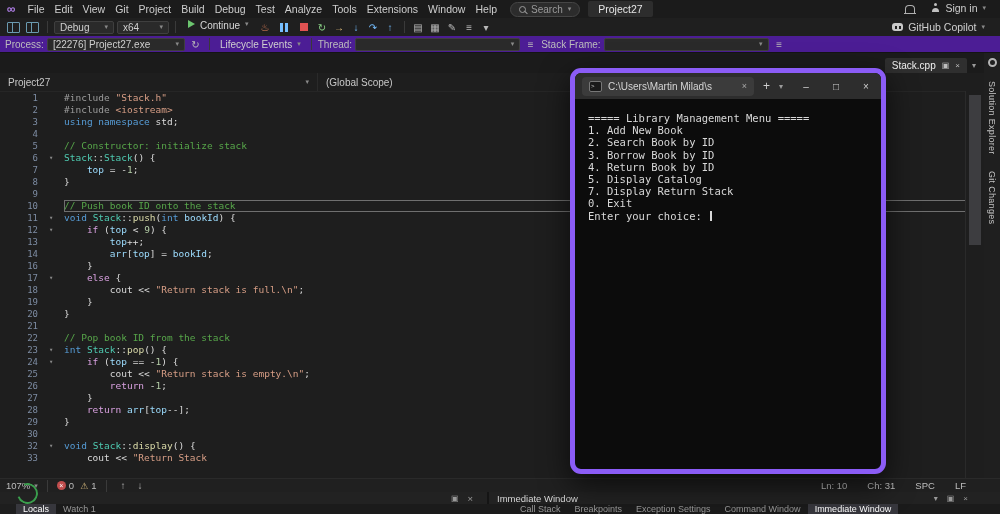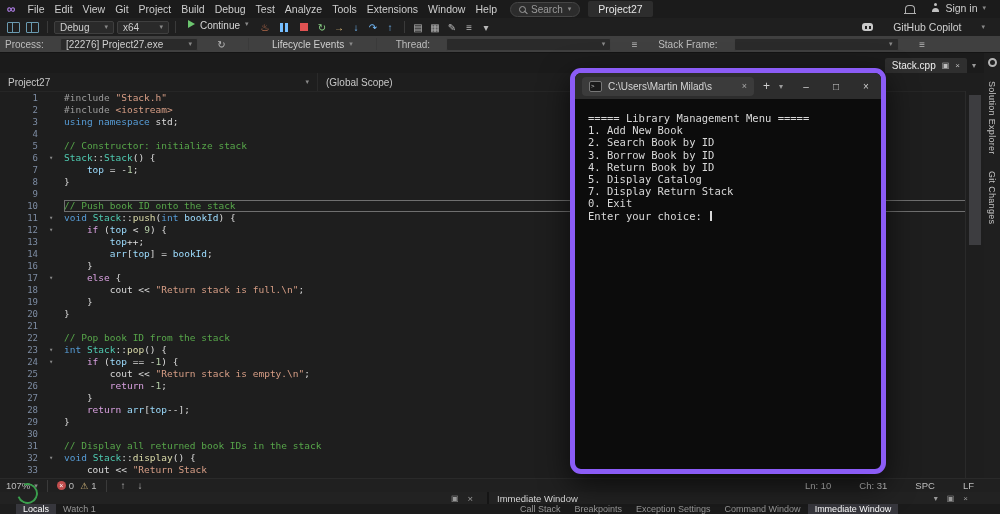--- a/index.html
+++ b/index.html
@@ -34,27 +34,27 @@
             display:flex;align-items:center;gap:3px;padding:0 5px;box-sizing:border-box}
   .i-winlay{width:11px;height:9px;border:1px solid #6a9ab0;border-radius:1px;position:relative;margin:0 2px}
   .i-winlay::after{content:"";position:absolute;left:4px;top:0;bottom:0;width:1px;background:#6a9ab0}
   .dd{display:flex;align-items:center;justify-content:space-between;gap:6px;background:#2a2a2a;
       border:1px solid #3f3f3f;border-radius:2px;height:13px;padding:0 5px;color:#cfcfcf;font-size:10px;box-sizing:border-box}
   .dd-debug{width:60px}.dd-x64{width:52px}
   .btn-continue{display:flex;align-items:flex-start;gap:5px;padding:0 6px;height:14px;color:#d6d6d6;font-size:10px}
   .i-play{width:0;height:0;border-left:7px solid #6cc56f;border-top:4px solid transparent;border-bottom:4px solid transparent}
   .ticon.i-pause{width:8px;height:9px;border-left:3px solid #75beff;border-right:3px solid #75beff;box-sizing:border-box;margin:0 5px}
   .ticon.i-stop{width:8px;height:8px;background:#e05252;margin:0 5px}
-  .copilot{margin-left:auto;display:flex;align-items:center;gap:20px;font-size:10.5px;color:#cfcfcf;margin-right:10px}
+  .copilot{margin-left:auto;display:flex;align-items:center;gap:5px;font-size:10.5px;color:#cfcfcf;margin-right:10px}
   .i-copilot{width:11px;height:8px;background:#c9c9c9;border-radius:3px;position:relative}
   .i-copilot::after{content:"";position:absolute;left:2.5px;top:2.5px;width:2px;height:3px;background:#1f1f1f;box-shadow:4px 0 0 #1f1f1f}
 
   
-  #toolbar2{position:absolute;left:0;top:36px;width:1000px;height:17px;background:#404040;border-bottom:1px solid #141414;
-            display:flex;align-items:center;gap:16px;padding:0 5px;box-sizing:border-box;font-size:10px;color:#bdbdbd}
+  #toolbar2{position:absolute;left:0;top:36px;width:1000px;height:17px;background:#4c1d95;border-bottom:1px solid #141414;
+            display:flex;align-items:center;gap:3px;padding:0 5px;box-sizing:border-box;font-size:10px;color:#bdbdbd}
   .dd-process{width:138px}.dd-thread{width:165px}.dd-frame{width:165px}
   .lifecycle{display:flex;align-items:center;gap:5px;padding:0 4px;color:#cfcfcf}
 
   
   #editor{position:absolute;left:0;top:53px;width:984px;height:425px;background:#1e1e1e}
   #tabrow{height:20px;background:#1b1b1b;display:flex;justify-content:flex-end;align-items:flex-end;padding-right:8px;gap:5px}
   .doc-tab{display:flex;align-items:center;gap:6px;background:#2f2f2f;color:#f0f0f0;font-size:10px;padding:2px 7px;border-radius:2px 2px 0 0}
   .doc-tab .mini{color:#bdbdbd;font-size:8px}
   .tab-caret{color:#9a9a9a;font-size:8px;padding-bottom:3px}
   #breadcrumb{height:18px;display:flex;align-items:center;border-bottom:1px solid #262626;background:#1e1e1e;font-size:10px}
@@ -81,21 +81,21 @@
 
   
   #statusrow{position:absolute;left:0;top:478px;width:1000px;height:14px;background:#202020;border-top:1px solid #2a2a2a;
              display:flex;align-items:center;font-size:9.5px;color:#bdbdbd;padding:0 6px;box-sizing:border-box;gap:6px}
   .zoom{display:flex;gap:4px;align-items:center}
   .health{display:flex;gap:3px;align-items:center}
   .errdot{width:9px;height:9px;border-radius:50%;background:#c14d4d;color:#fff;font-size:7px;
           display:inline-flex;align-items:center;justify-content:center}
   .errdot::before{content:"×"}
   .warn{color:#d7ba7d;font-size:9px}
-  .lncluster{margin-left:auto;display:flex;gap:28px;margin-right:20px;color:#bdbdbd}
+  .lncluster{margin-left:auto;display:flex;gap:20px;margin-right:28px;color:#bdbdbd}
 
   
   #panelheaders{position:absolute;left:0;top:492px;width:1000px;height:12px;display:flex;font-size:9.5px}
   .ph-left{width:489px;background:#222;border-right:2px solid #151515;display:flex;justify-content:flex-end;
            align-items:center;gap:9px;padding-right:14px;box-sizing:border-box;color:#9a9a9a}
   .ph-right{flex:1;background:#222;display:flex;align-items:center;padding-left:8px;color:#d6d6d6}
   .ph-controls{margin-left:auto;display:flex;gap:9px;margin-right:32px;color:#9a9a9a;font-size:8px}
   #paneltabs{position:absolute;left:16px;top:504px;width:1000px;height:10px;background:#1b1b1b;display:flex;font-size:9px}
   .pt-left{width:489px;display:flex;flex:none}
   .pt-right{display:flex;padding-left:8px}
@@ -396,25 +396,20 @@
         <span class="ln-num">29</span>
         <span class="ln-fold"></span>
         <span class="ln-text"><span class="tk-p">}</span></span>
       </div>
       <div class="ln-row">
         <span class="ln-num">30</span>
         <span class="ln-fold"></span>
         <span class="ln-text"></span>
       </div>
       <div class="ln-row">
-        <span class="ln-num">31</span>
-        <span class="ln-fold"></span>
-        <span class="ln-text"><span class="tk-c">// Display all returned book IDs in the stack</span></span>
-      </div>
-      <div class="ln-row">
         <span class="ln-num">32</span>
         <span class="ln-fold">▾</span>
         <span class="ln-text"><span class="tk-k">void</span><span class="tk-p"> </span><span class="tk-t">Stack</span><span class="tk-p">::</span><span class="tk-f">display</span><span class="tk-p">() {</span></span>
       </div>
       <div class="ln-row">
         <span class="ln-num">33</span>
         <span class="ln-fold"></span>
         <span class="ln-text"><span class="tk-p">    cout &lt;&lt; </span><span class="tk-s">"Return Stack</span></span>
       </div>
     </div>

